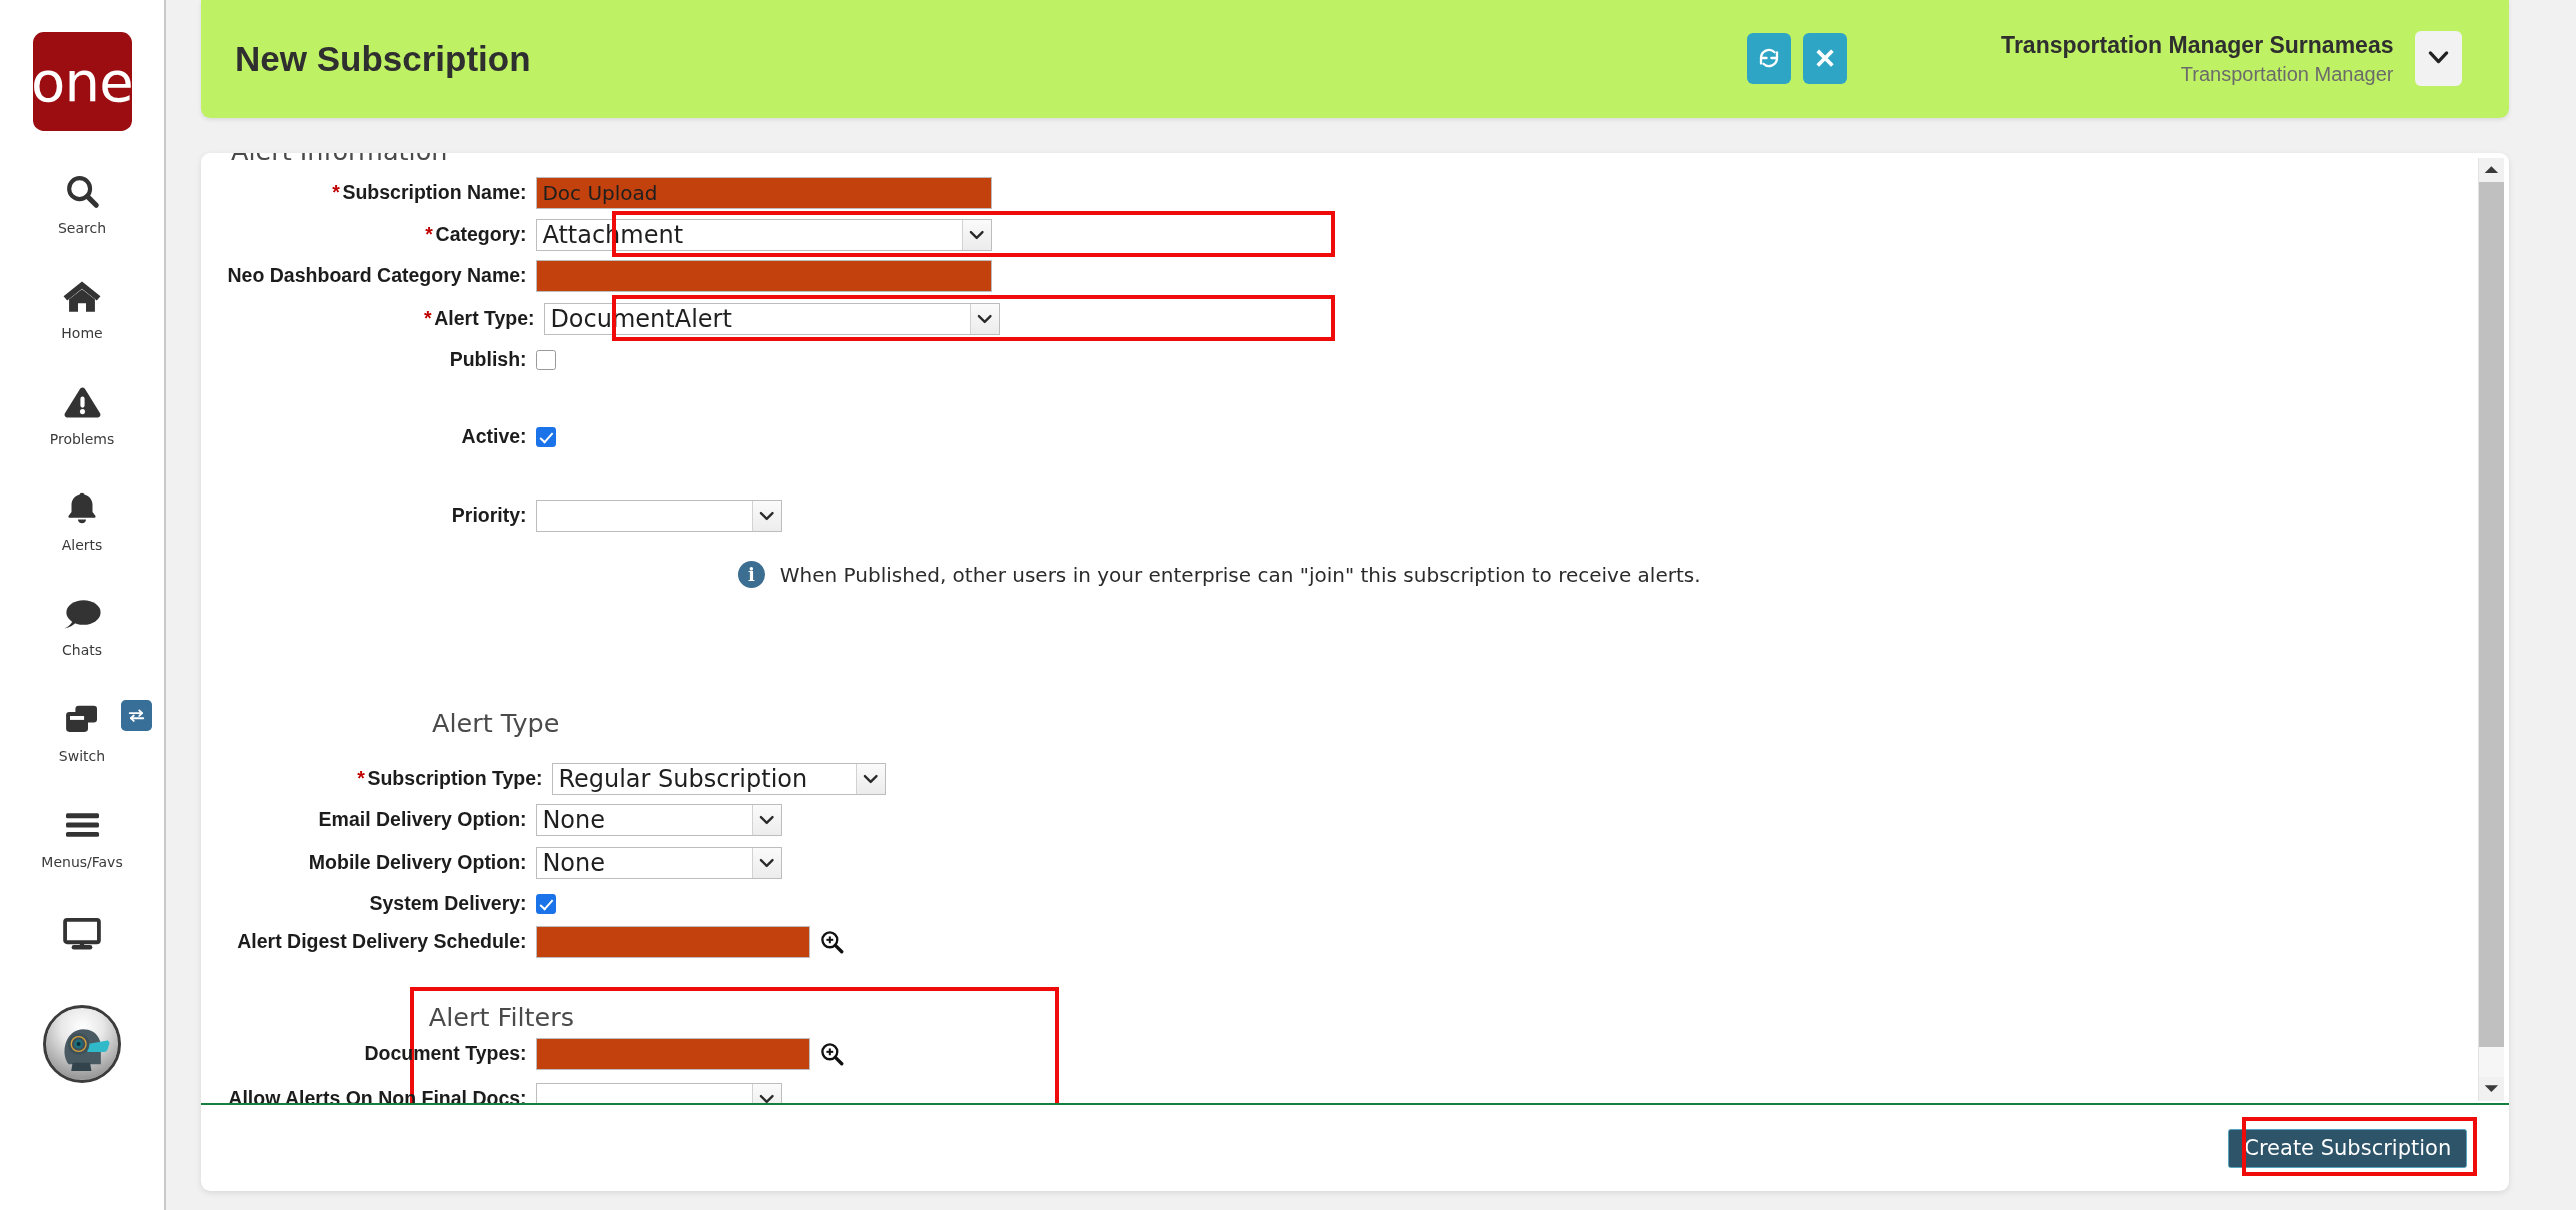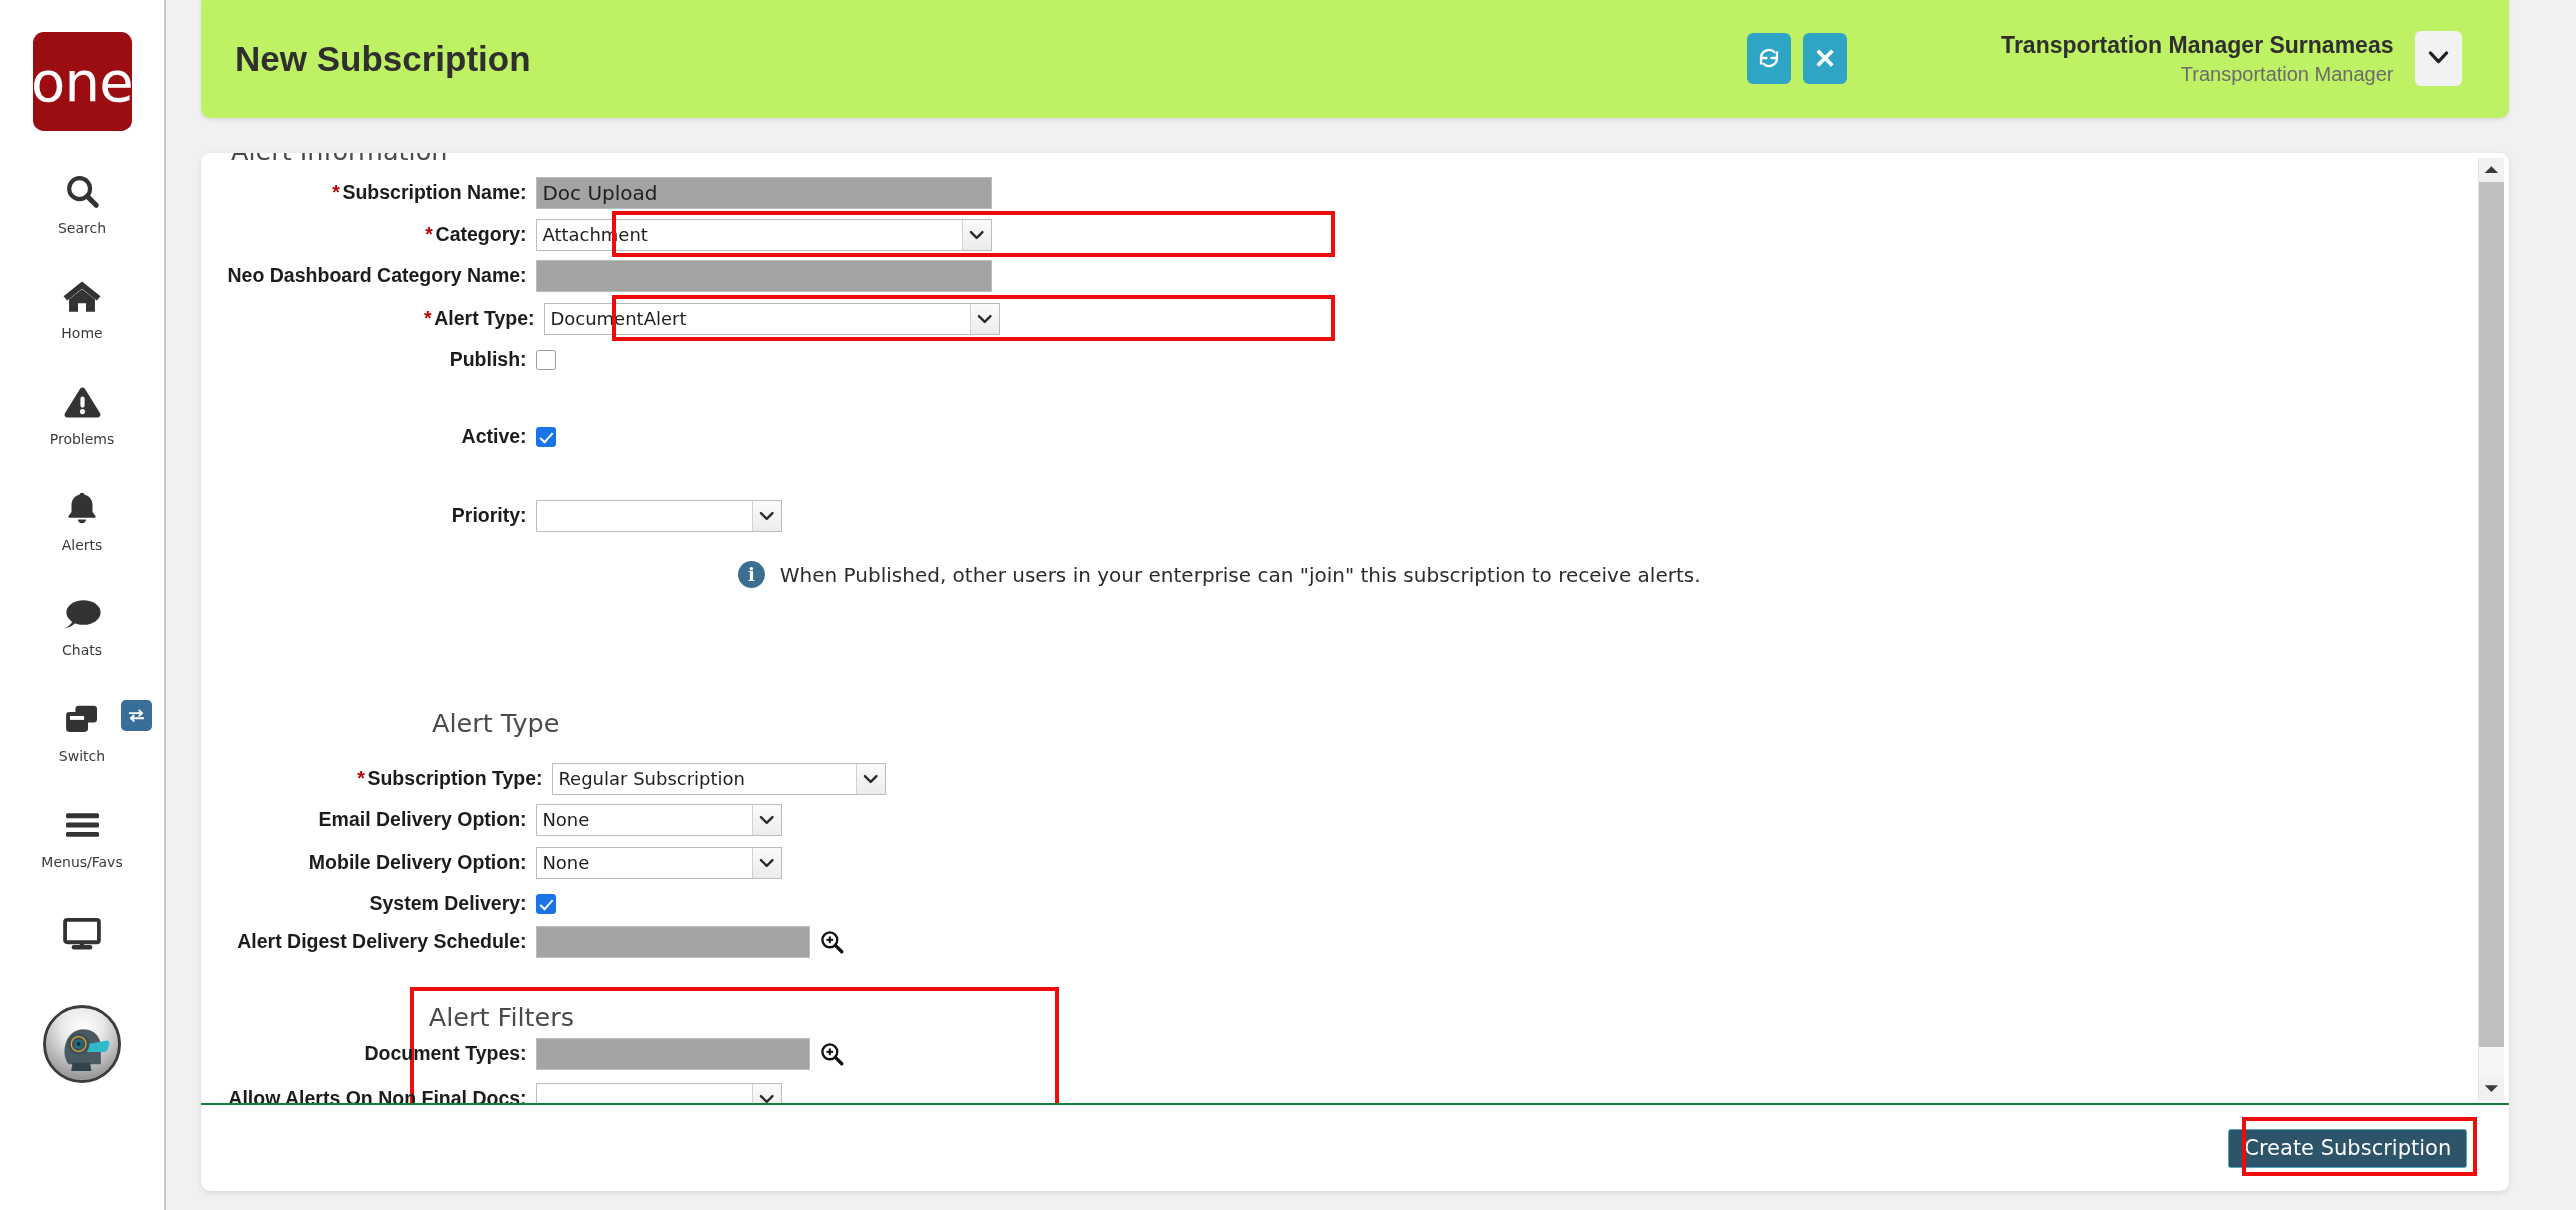--- a/index.html
+++ b/index.html
@@ -156,41 +156,41 @@
     font-family: "Liberation Sans", sans-serif;
     white-space: nowrap;
   }
   .flabel .req { color: #c00000; font-weight: bold; margin-right: 2.7px; }
 
   .fctl { display: flex; align-items: center; }
 
   .txtin {
     height: 32px;
     border: 1.3px solid #bdbdbd;
-    background: #a3a3a3;
+    background: #c2410c;
     font-size: 20px;
     color: #1f1f1f;
     padding: 0 5.4px;
     font-family: "DejaVu Sans", sans-serif;
     outline: none;
   }
   .txtin::placeholder { color: #9a9a9a; }
 
   .selwrap {
     position: relative;
     height: 32px;
     display: flex; align-items: stretch;
     border: 1.3px solid #bdbdbd;
     background: #ffffff;
   }
   .selwrap .selval {
     flex: 1;
     display: flex; align-items: center;
     padding-left: 5.4px;
-    font-size: 18px; color: #1f1f1f;
+    font-size: 24px; color: #1f1f1f;
     font-family: "DejaVu Sans", sans-serif;
     white-space: nowrap; overflow: hidden;
   }
   .selwrap .selarrow {
     width: 29.5px;
     border-left: 1.3px solid #d2d2d2;
     background: linear-gradient(#fbfbfb, #ececec);
     display: flex; align-items: center; justify-content: center;
     cursor: pointer;
     color: #2a2a2a;

